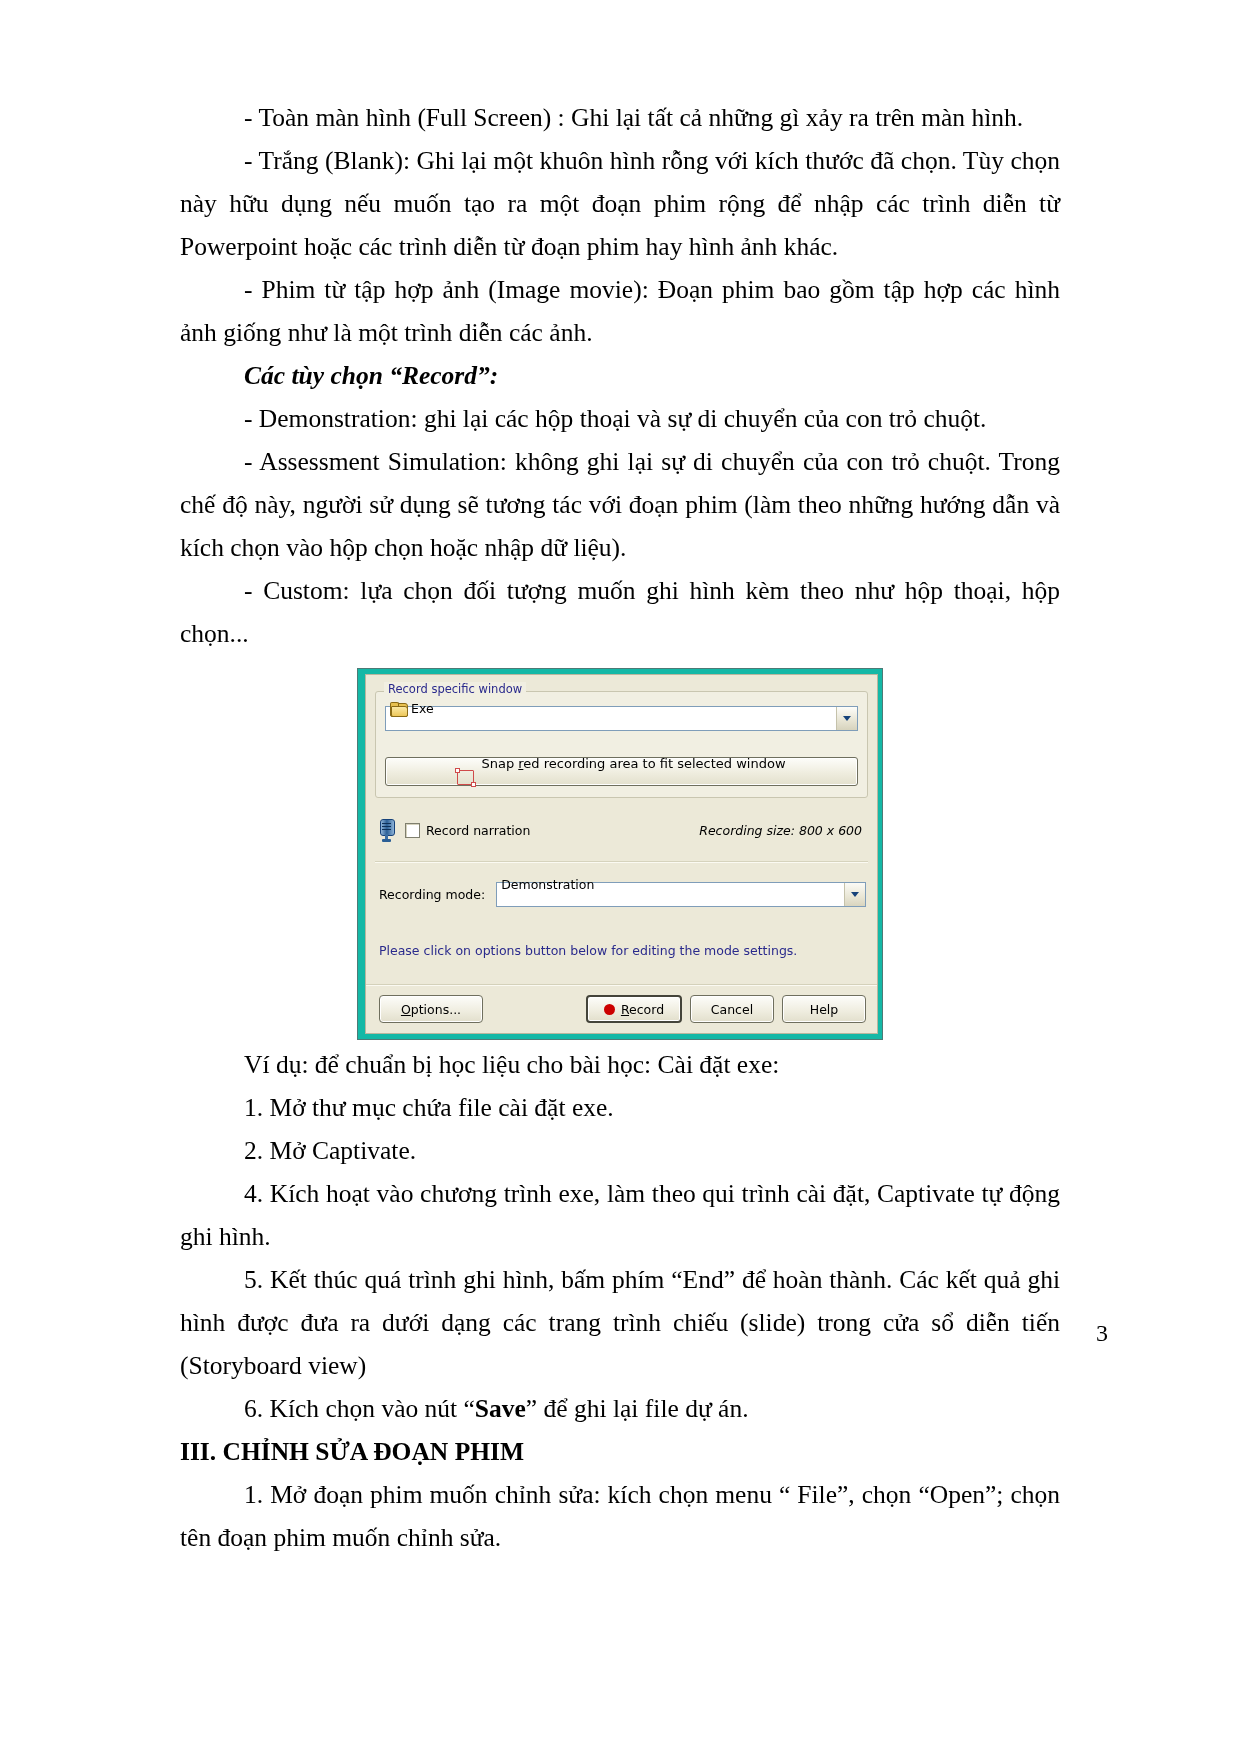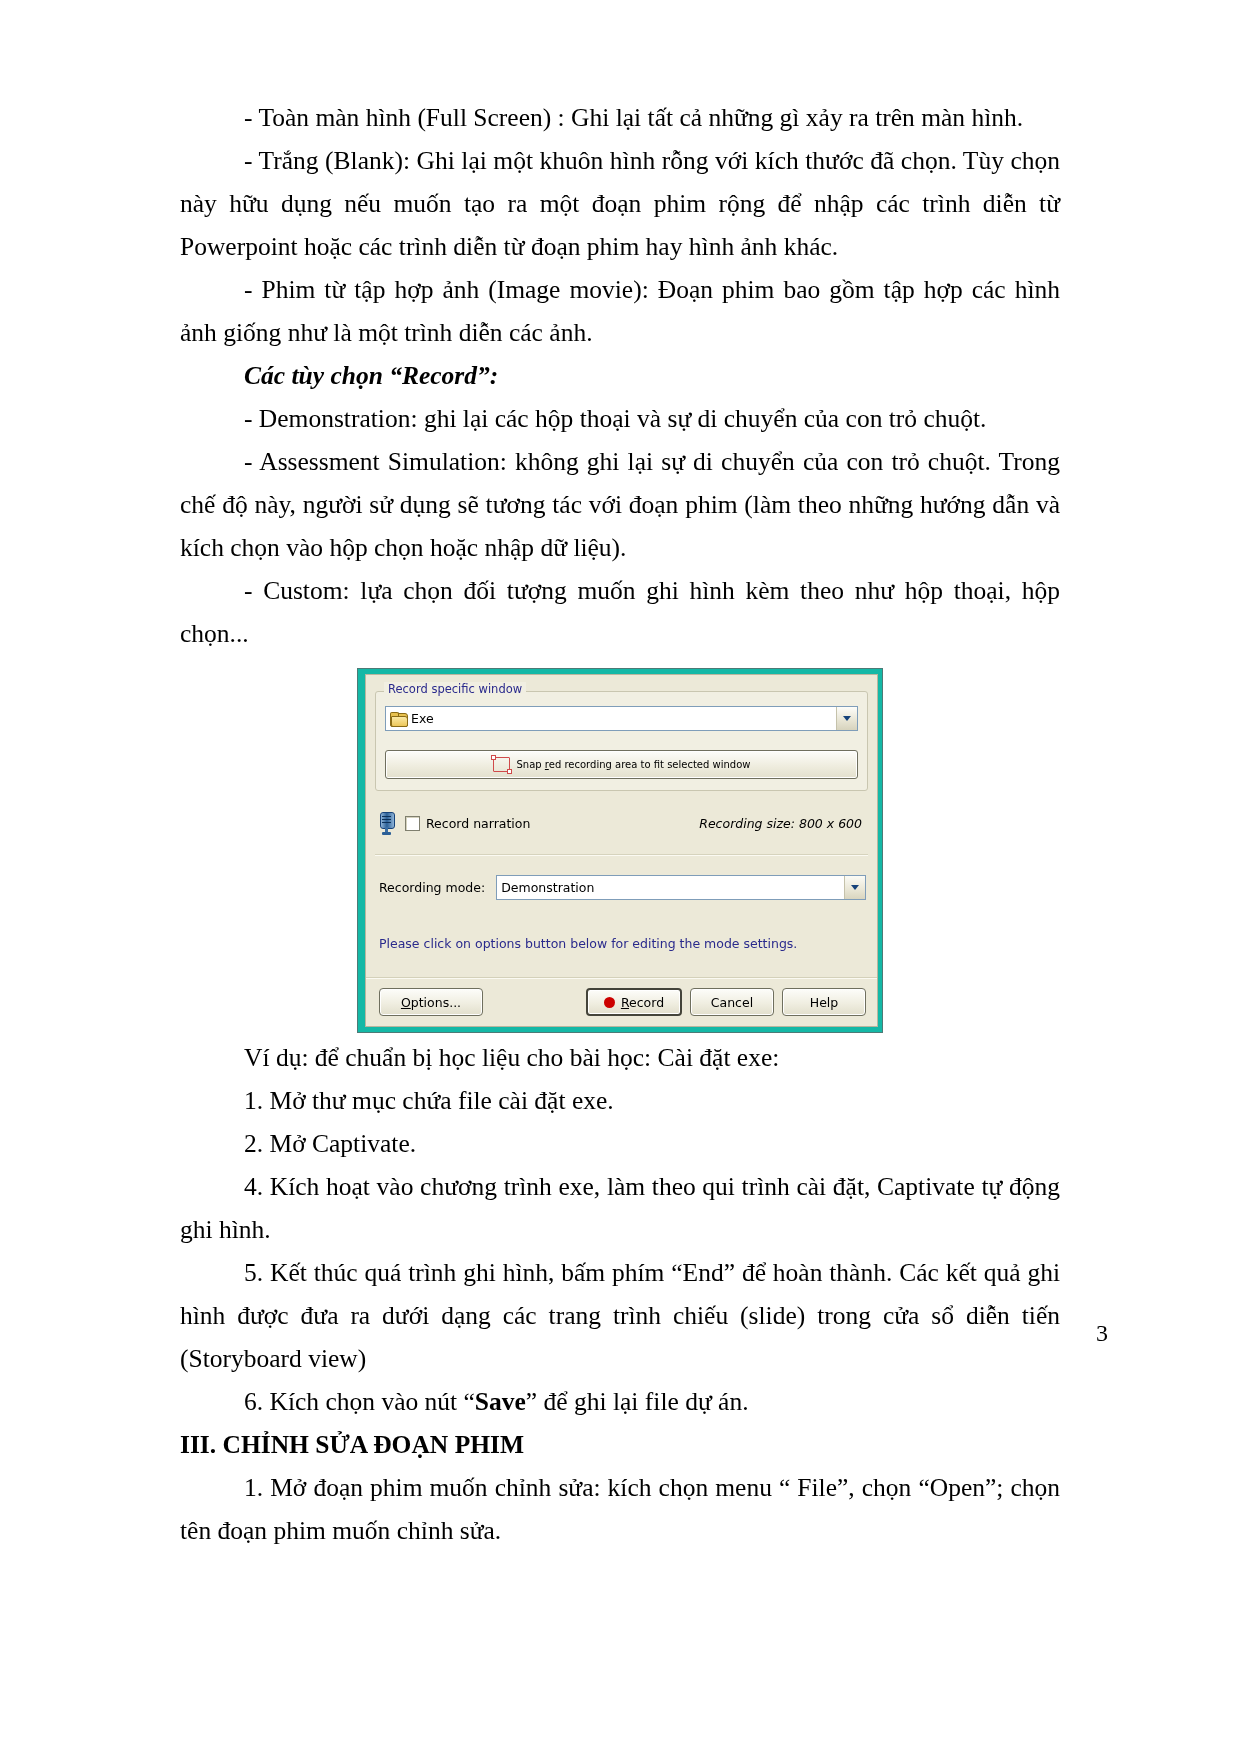--- a/index.html
+++ b/index.html
@@ -86,21 +86,21 @@
     background: #f1efe2;
     padding: 0 4px;
     font-size: 11.5px;
     color: #2a2a8c;
     line-height: 14px;
     white-space: nowrap;
   }
 
   .combo {
     display: flex;
-    align-items: center;
+    align-items: flex-end;
     height: 25px;
     background: #ffffff;
     border: 1px solid #7f9db9;
     box-sizing: border-box;
   }
   .combo .combo-text {
     flex: 1 1 auto;
     display: flex;
     align-items: center;
     gap: 3px;
@@ -154,30 +154,30 @@
   }
   .folder-ico .front {
     position: absolute; left: 1px; top: 4px;
     width: 15px; height: 9px;
     background: linear-gradient(#fbe9a4, #edc759);
     border: 1px solid #8a6a14;
     border-radius: 1px 3px 2px 2px;
   }
 
   .snap-btn {
-    margin-top: 19px;
+    margin-top: 26px;
     height: 27px;
     background: linear-gradient(#fdfdfa, #efeddf 55%, #e3e0cd);
     border: 1px solid #6f6f5e;
     border-radius: 3px;
     display: flex;
-    align-items: center;
+    align-items: flex-end;
     justify-content: center;
     gap: 7px;
-    font-size: 10px;
+    font-size: 13px;
     color: #000;
     box-shadow: inset 0 0 0 1px #ffffff;
   }
   .snap-ico {
     width: 15px; height: 13px;
     border: 1.5px solid #d04a4a;
     border-radius: 1px;
     position: relative;
     flex: 0 0 15px;
   }

